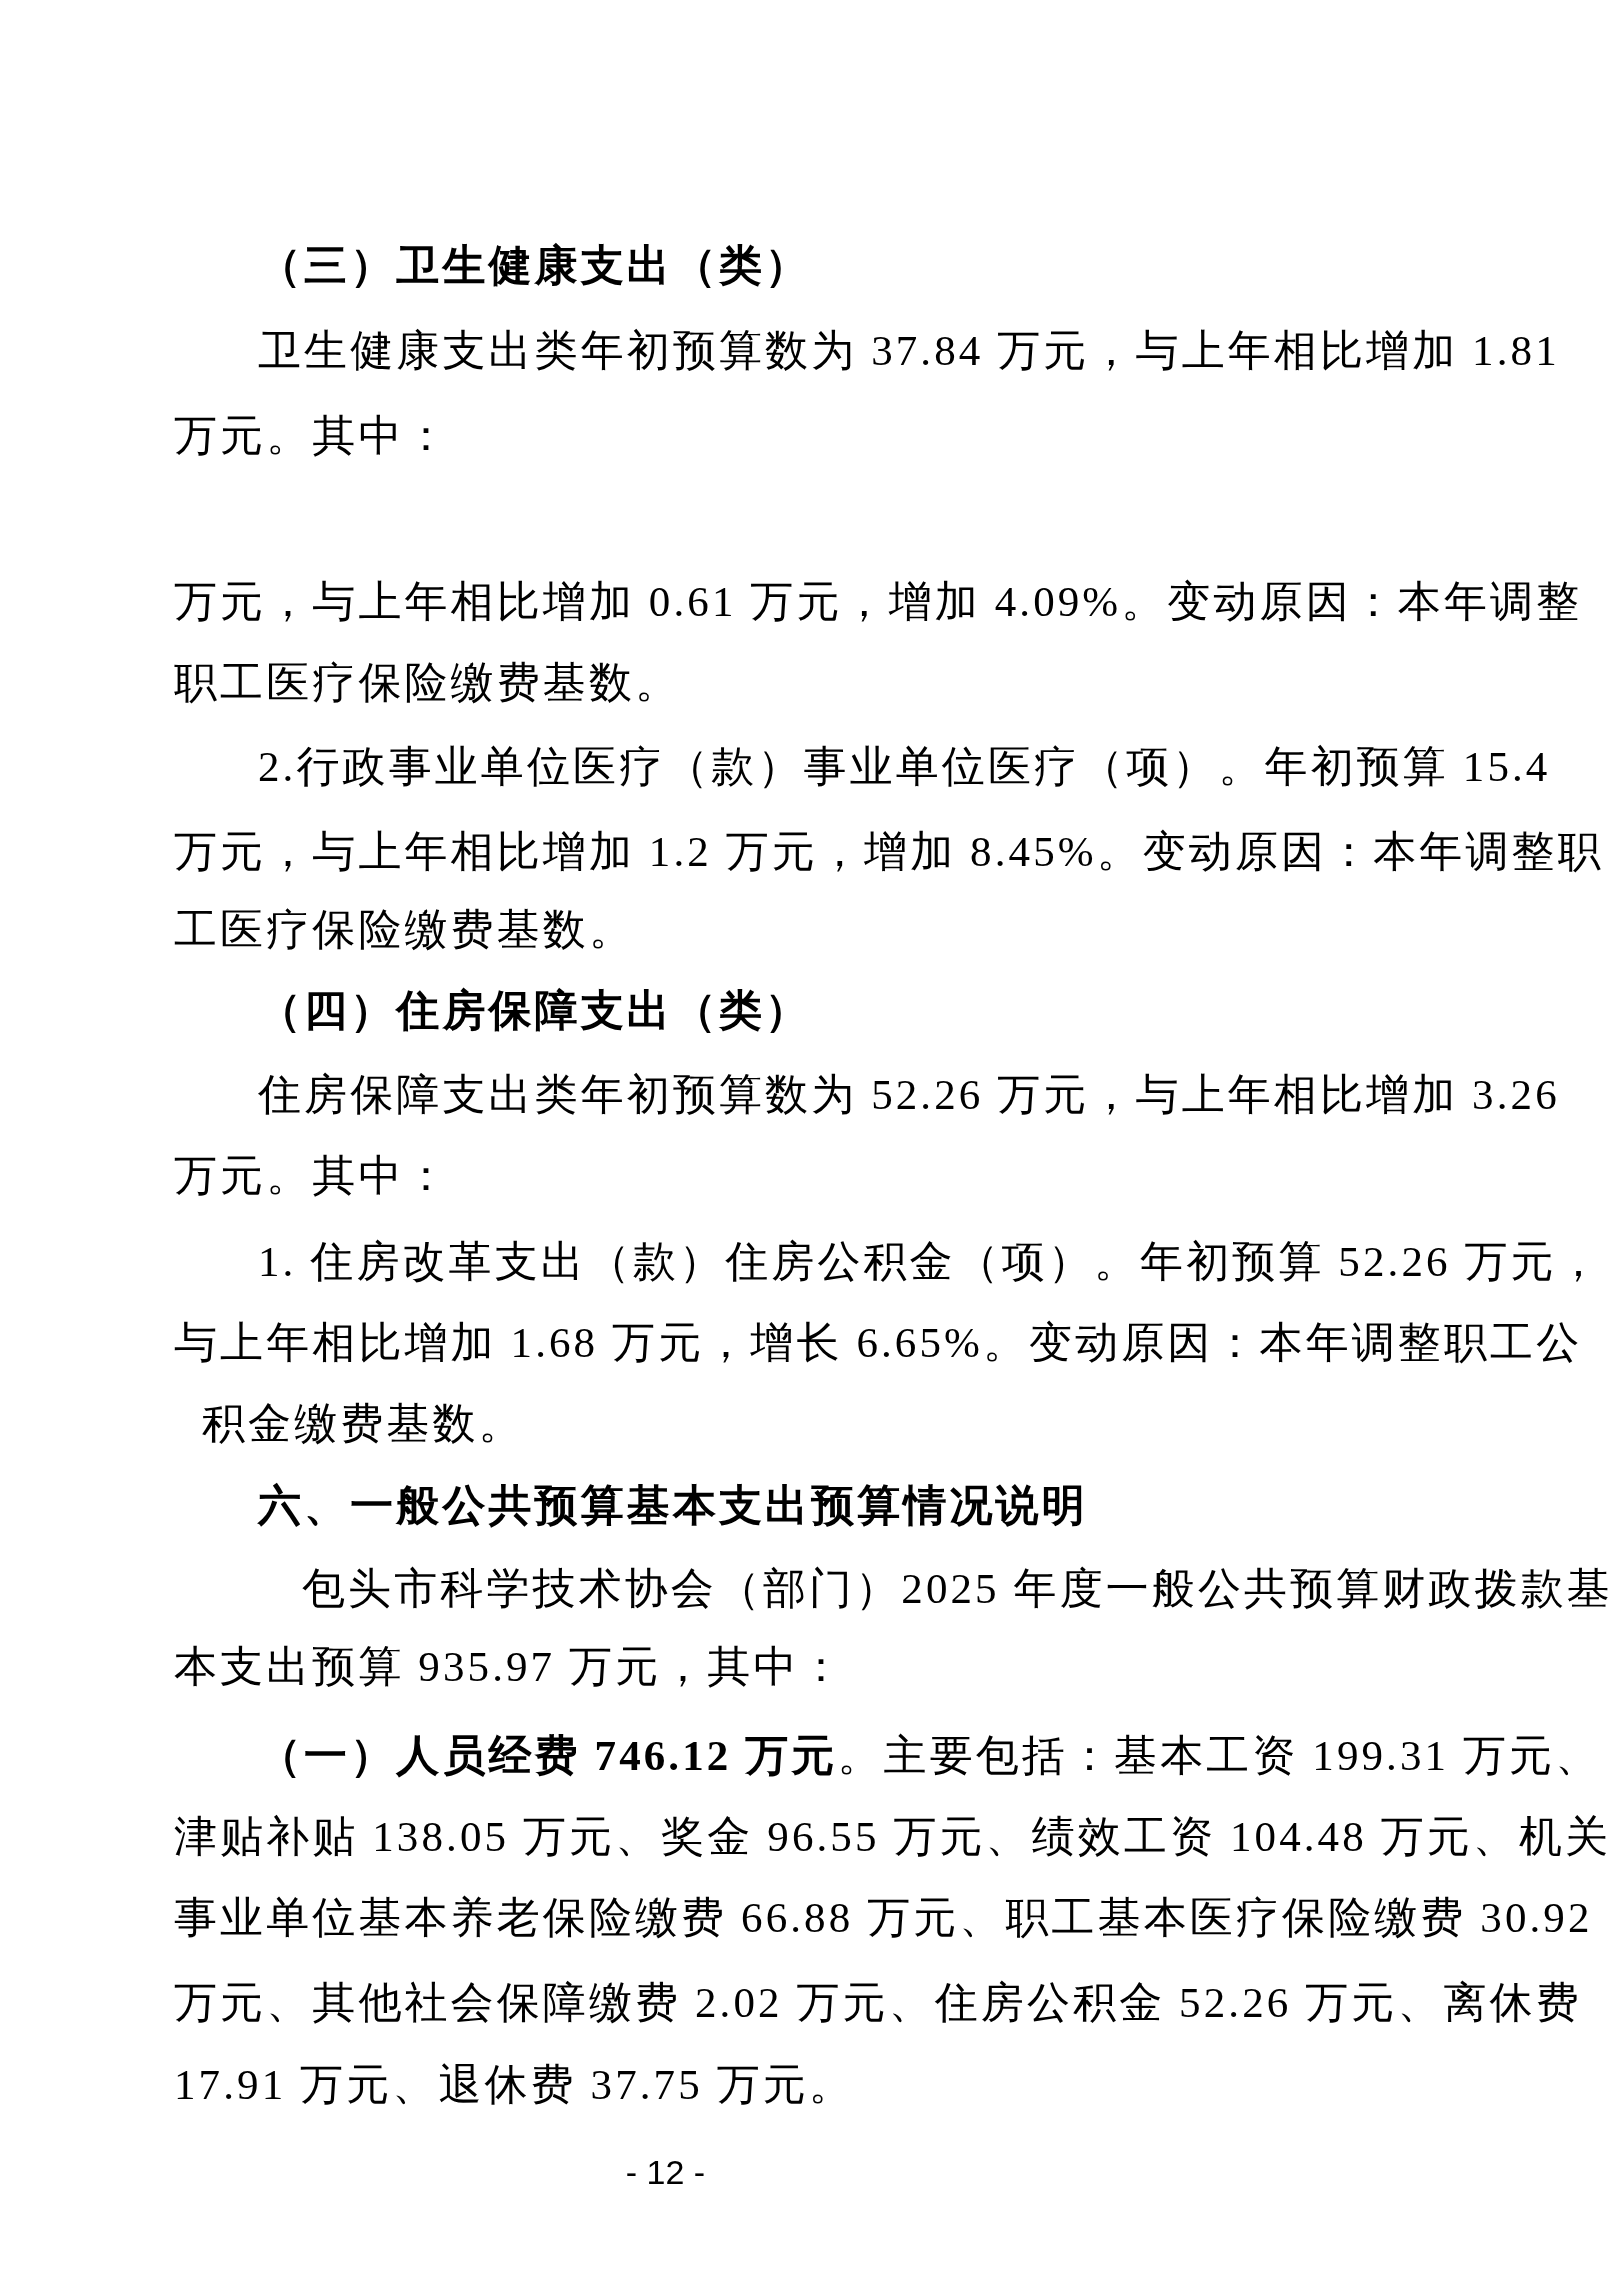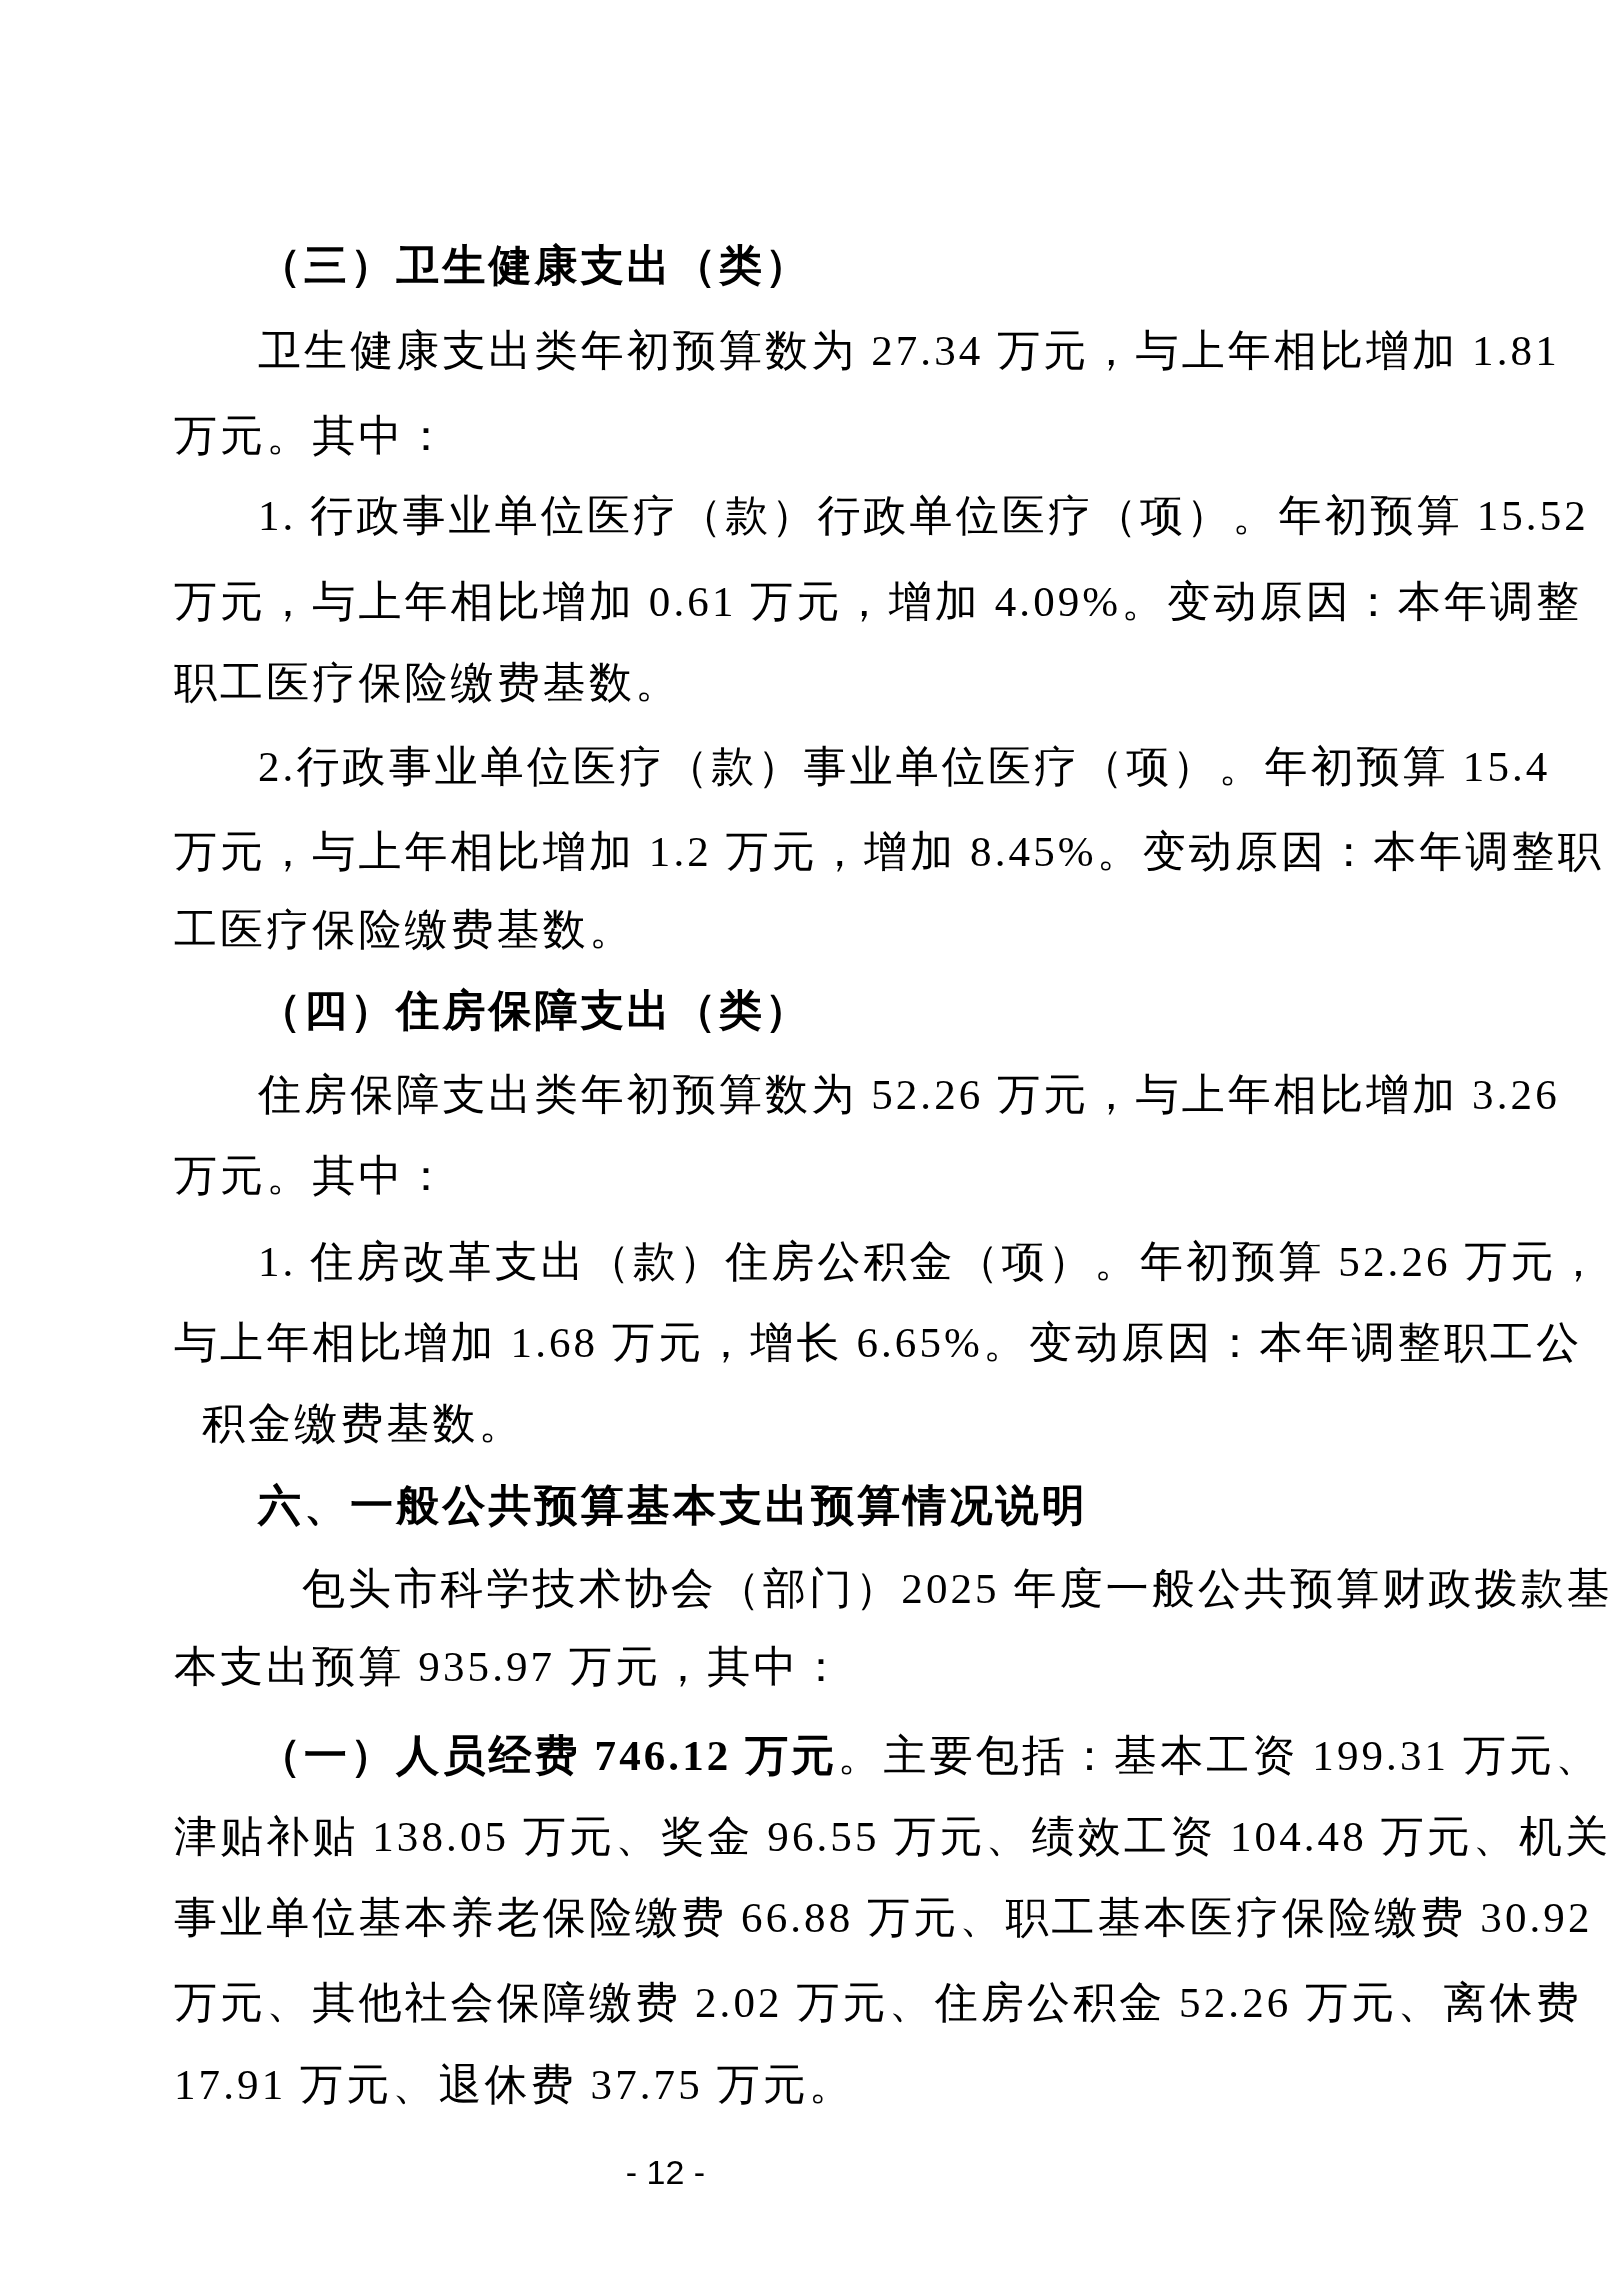--- a/index.html
+++ b/index.html
@@ -50,24 +50,23 @@
     font-size: 34px;
     font-family: Liberation Sans, sans-serif;
   }
 </style>
 </head>
 <body>
 
 <div class="page">
 
   <div class="line indent bold" style="top:225px;">（三）卫生健康支出（类）</div>
-  <div class="line indent justify" style="top:310px;">卫生健康支出类年初预算数为 27.34 万元，与上年相比增加 1.81</div>
+  <div class="line indent justify" style="top:310px;">卫生健康支出类年初预算数为 37.84 万元，与上年相比增加 1.81</div>
   <div class="line" style="top:395px;">万元。其中：</div>
 
-  <div class="line indent justify" style="top:475px;">1. 行政事业单位医疗（款）行政单位医疗（项）。年初预算 15.52</div>
   <div class="line justify" style="top:561px;">万元，与上年相比增加 0.61 万元，增加 4.09%。变动原因：本年调整</div>
   <div class="line" style="top:642px;">职工医疗保险缴费基数。</div>
 
   <div class="line indent justify" style="top:726px;">2.行政事业单位医疗（款）事业单位医疗（项）。年初预算 15.4</div>
   <div class="line justify" style="top:811px;">万元，与上年相比增加 1.2 万元，增加 8.45%。变动原因：本年调整职</div>
   <div class="line indent bold" style="top:970px;">（四）住房保障支出（类）</div>
 
   <div class="line" style="top:889px;">工医疗保险缴费基数。</div>
   <div class="line indent justify" style="top:1054px;">住房保障支出类年初预算数为  52.26 万元，与上年相比增加 3.26</div>
   <div class="line" style="top:1135px;">万元。其中：</div>

